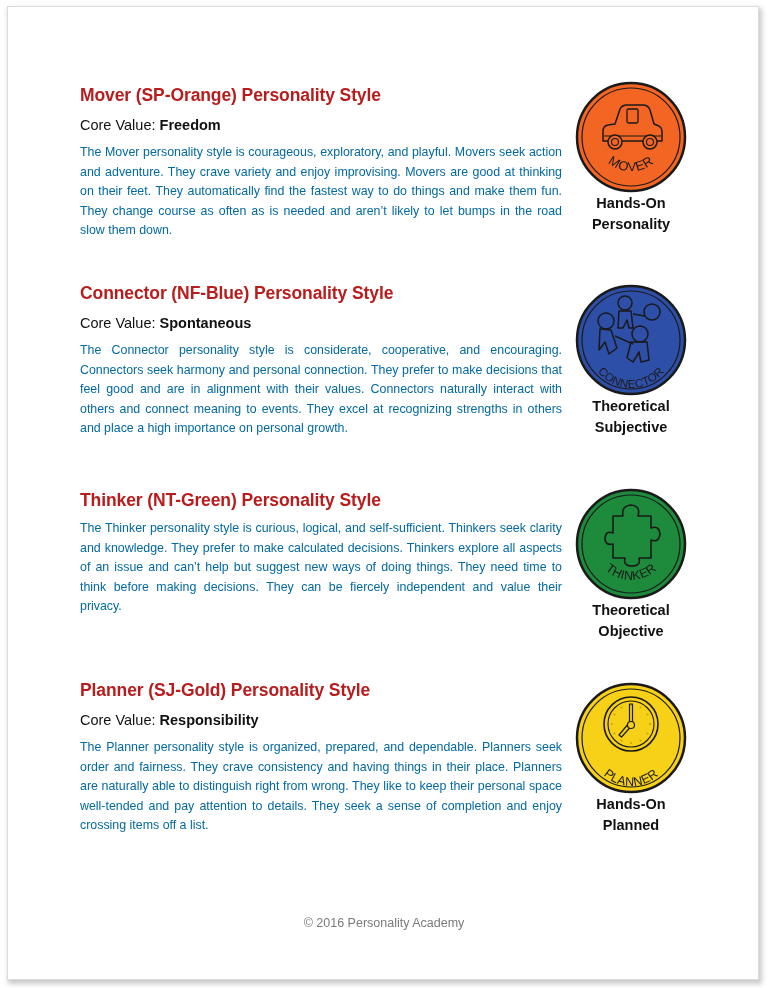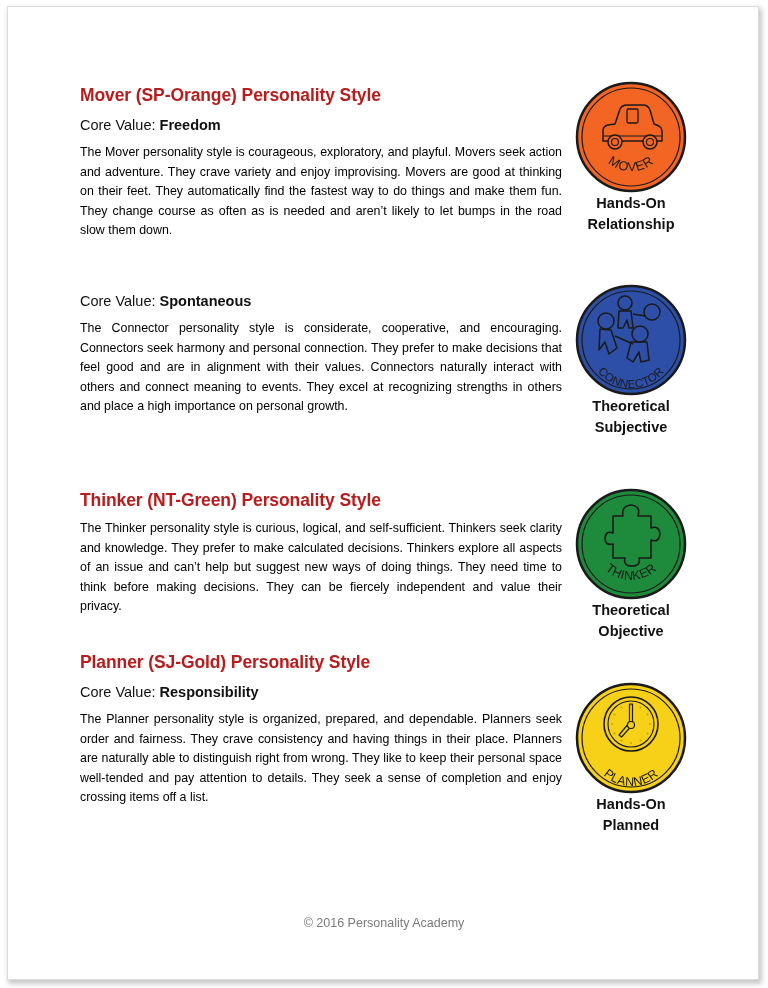--- a/index.html
+++ b/index.html
@@ -36,21 +36,21 @@
     font-size: 14.5px;
     line-height: 20px;
     color: #111;
   }
   .core-value .cv-value { font-weight: bold; margin-top: 15px; }
   .desc {
     margin-top: 8px;
     font-size: 12.4px;
     line-height: 19.6px;
     text-align: justify;
-    color: #000000;
+    color: #0369a1;
   }
   .badge-wrap {
     position: absolute;
     left: 566px;
     width: 130px;
     text-align: center;
   }
   .badge {
     display: block;
     margin: 0 auto;
@@ -97,25 +97,26 @@
     <circle cx="40" cy="61" r="7" fill="#f26522" stroke="#1a1a1a" stroke-width="1.5"></circle>
     <circle cx="40" cy="61" r="3.5" fill="none" stroke="#1a1a1a" stroke-width="1.1"></circle>
     <circle cx="75" cy="61" r="7" fill="#f26522" stroke="#1a1a1a" stroke-width="1.5"></circle>
     <circle cx="75" cy="61" r="3.5" fill="none" stroke="#1a1a1a" stroke-width="1.1"></circle>
     <text font-family="Liberation Sans, sans-serif" font-size="13" fill="#1a1a1a" letter-spacing="0.5">
       <textPath href="#arcMover" startOffset="50%" text-anchor="middle">MOVER</textPath>
     </text>
   </svg>
   <div class="badge-caption">
     <div>Hands-On</div>
-    <div>Relationship</div>
+    <div>Personality</div>
   </div>
 </div>
 
 <div class="section" style="top:282px;">
+  <h2 class="section-title">Connector (NF-Blue) Personality Style</h2>
   <div class="core-value">
     <span>Core Value: </span><span class="cv-value">Spontaneous</span>
   </div>
   <p class="desc">The Connector personality style is considerate, cooperative, and encouraging. Connectors seek harmony and personal connection. They prefer to make decisions that feel good and are in alignment with their values. Connectors naturally interact with others and connect meaning to events. They excel at recognizing strengths in others and place a high importance on personal growth.</p>
 </div>
 <div class="badge-wrap" style="top:284px;">
   <svg class="badge" viewBox="0 0 112 112">
     <defs>
       <path id="arcConn" d="M 14 62 A 42 42 0 0 0 98 62"></path>
     </defs>
@@ -157,21 +158,21 @@
     <text font-family="Liberation Sans, sans-serif" font-size="12.5" fill="#1a1a1a" letter-spacing="0.3">
       <textPath href="#arcThink" startOffset="50%" text-anchor="middle">THINKER</textPath>
     </text>
   </svg>
   <div class="badge-caption">
     <div>Theoretical</div>
     <div>Objective</div>
   </div>
 </div>
 
-<div class="section" style="top:651px;">
+<div class="section" style="top:679px;">
   <h2 class="section-title">Planner (SJ-Gold) Personality Style</h2>
   <div class="core-value">
     <span>Core Value: </span><span class="cv-value">Responsibility</span>
   </div>
   <p class="desc">The Planner personality style is organized, prepared, and dependable. Planners seek order and fairness. They crave consistency and having things in their place. Planners are naturally able to distinguish right from wrong. They like to keep their personal space well-tended and pay attention to details. They seek a sense of completion and enjoy crossing items off a list.</p>
 </div>
 <div class="badge-wrap" style="top:682px;">
   <svg class="badge" viewBox="0 0 112 112">
     <defs>
       <path id="arcPlan" d="M 16 64 A 40 40 0 0 0 96 64"></path>

